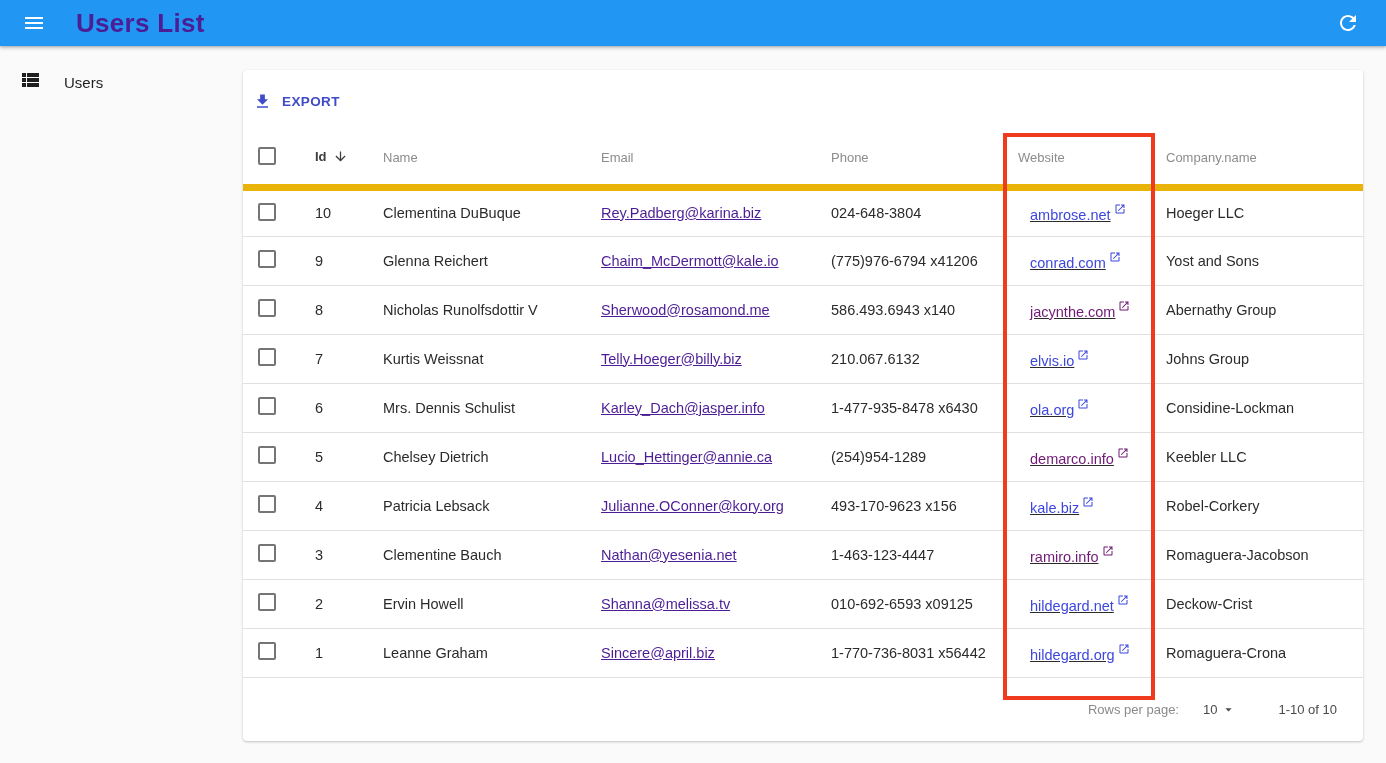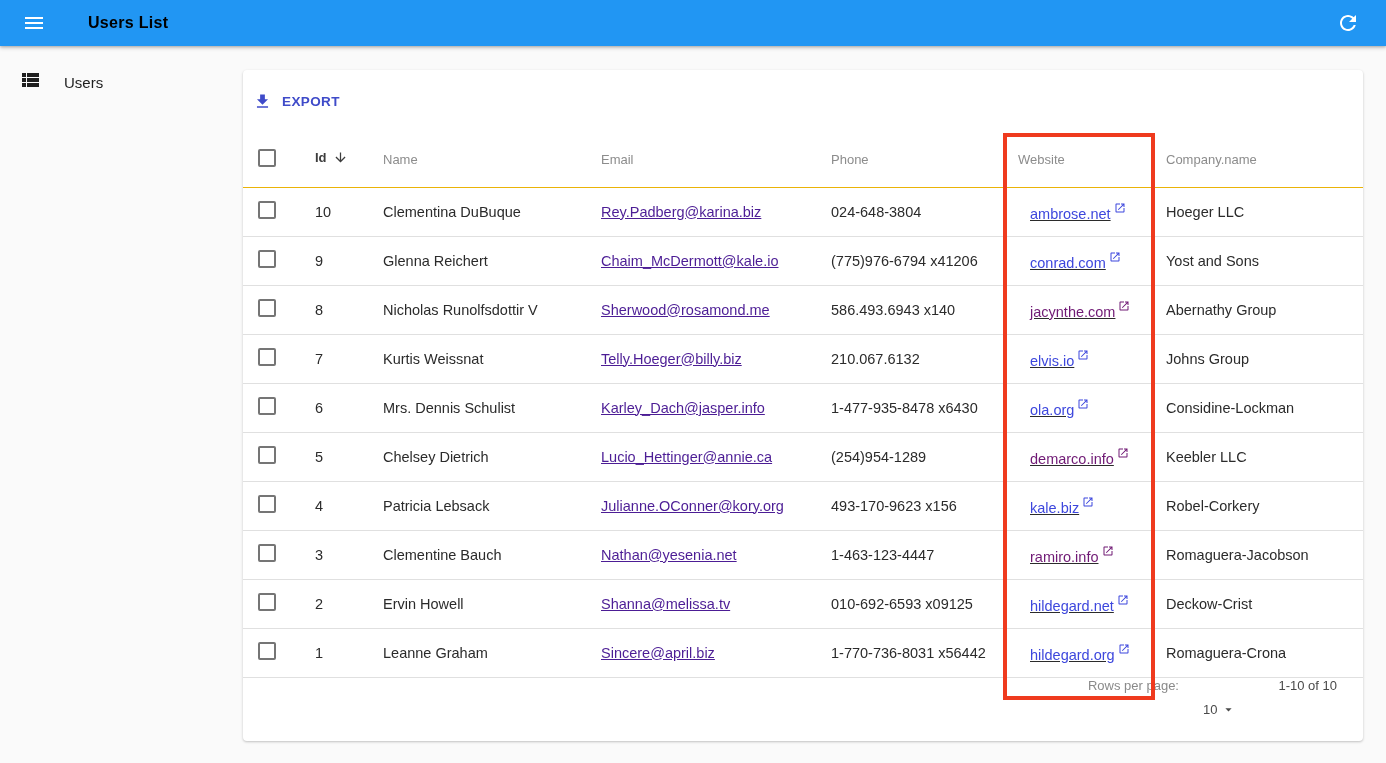--- a/index.html
+++ b/index.html
@@ -21,24 +21,24 @@
     box-shadow: 0 2px 4px rgba(0,0,0,0.2), 0 1px 2px rgba(0,0,0,0.15);
     position: relative;
     z-index: 5;
   }
   .appbar .menu-btn {
     width: 40px; height: 40px;
     display: flex; align-items: center; justify-content: center;
     background: none; border: none; cursor: pointer;
   }
   .appbar .title {
-    color: #000000;
-    font-size: 16px;
+    color: #4c1d95;
+    font-size: 26px;
     font-weight: bold;
-    margin-left: 34px;
+    margin-left: 22px;
     letter-spacing: 0.3px;
   }
   .appbar .spacer { flex: 1; }
   .appbar .refresh-btn {
     width: 40px; height: 40px;
     display: flex; align-items: center; justify-content: center;
     background: none; border: none; cursor: pointer;
   }
 
   
@@ -92,21 +92,21 @@
   col.c-name    { width: 218px; }
   col.c-email   { width: 230px; }
   col.c-phone   { width: 187px; }
   col.c-website { width: 148px; }
   th {
     height: 55px;
     text-align: left;
     font-weight: normal;
     font-size: 13px;
     color: #8c8c8c;
-    border-bottom: 1px solid #eab308;
+    border-bottom: 7px solid #eab308;
     padding: 0 8px 0 14px;
     cursor: pointer;
   }
   th.sorted {
     color: #3d3d3d;
     font-weight: bold;
   }
   th .sort-arrow { vertical-align: -3px; margin-left: 6px; }
   td {
     height: 49px;
@@ -135,20 +135,21 @@
     color: #3d47dd;
     text-decoration: none;
   }
   a.website-link.visited { color: #701a75; }
   a.website-link .launch-icon { vertical-align: 5px; margin-left: 3px; }
 
   
   .card-footer {
     flex: 1;
     display: flex;
+    align-items: center;
     justify-content: flex-end;
     padding-right: 26px;
     font-size: 13px;
   }
   .rpp-label { color: #8a8a8a; }
   .rpp-select {
     display: flex; align-items: center;
     margin-left: 24px;
     cursor: pointer;
     color: #4a4a4a;

